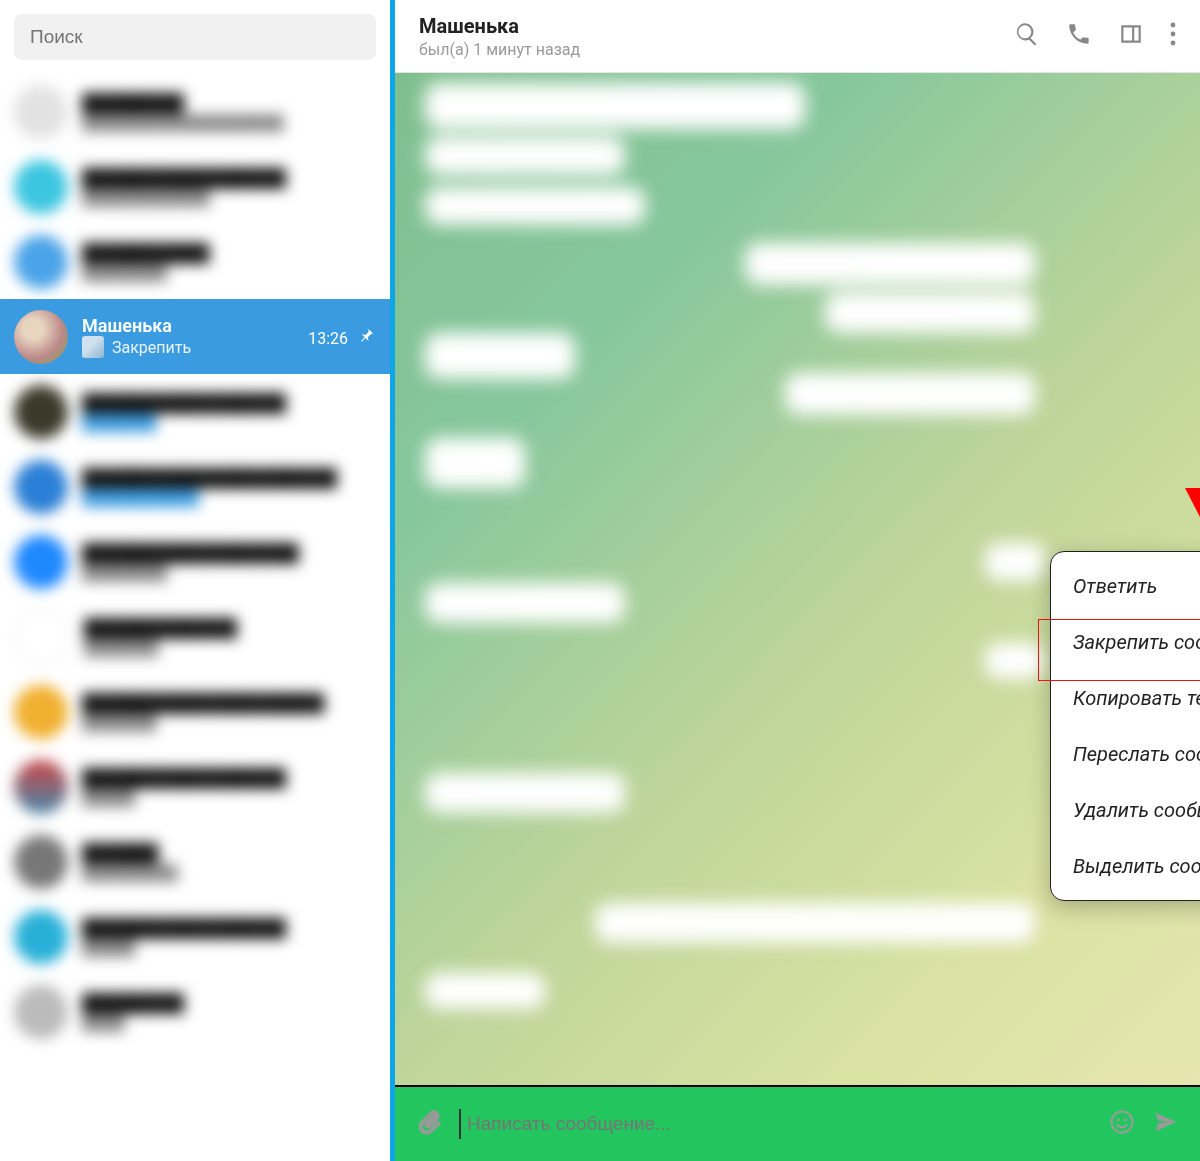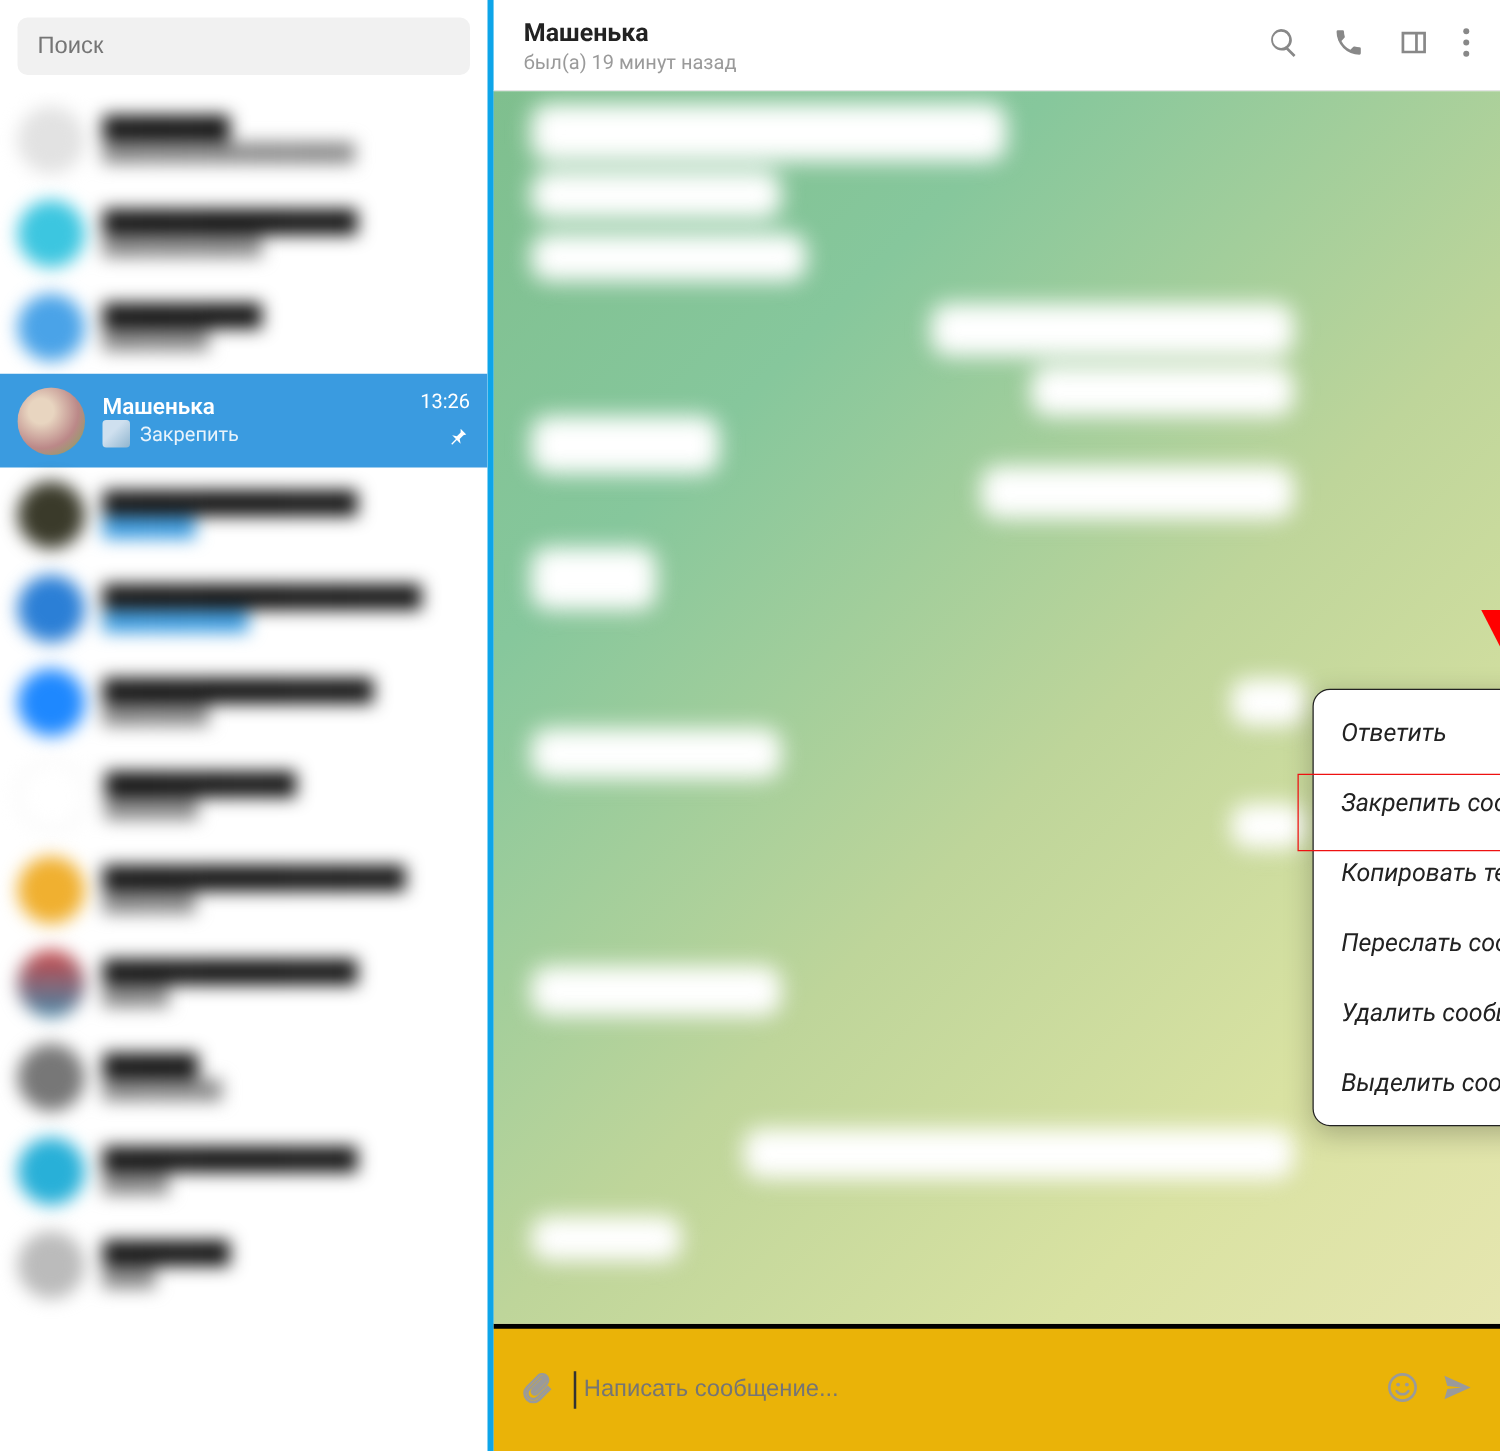--- a/index.html
+++ b/index.html
@@ -85,21 +85,21 @@
   }
   .chat-row.selected .chat-title,
   .chat-row.selected .chat-sub,
   .chat-row.selected .chat-time { color: #fff; }
   .chat-row.selected .avatar {
     background: #d7b48e;
     background-image: radial-gradient(circle at 35% 35%, #e8d5c0 20%, #b88 60%, #7a5 100%);
   }
   .chat-meta {
     display: flex;
-    flex-direction: column;
+    flex-direction: row;
     align-items: flex-end;
     gap: 10px;
     text-align: right;
   }
   .chat-time { font-size: 16px; color: #fff; }
   .pin-icon svg { width: 18px; height: 18px; fill: #fff; }
 
   .sub-photo {
     display: flex;
     align-items: center;
@@ -197,25 +197,25 @@
     top: 255px;
     width: 90px;
     height: 230px;
     z-index: 12;
     pointer-events: none;
   }
 
   
   .composer {
     height: 66px;
-    border-top: 4px solid #000000;
-    background: #eab308;
+    border-top: 2px solid #000000;
+    background: #22c55e;
     display: flex;
     align-items: center;
-    padding: 16px 20px;
+    padding: 4px 20px;
     gap: 16px;
   }
   .composer .ic svg { width: 28px; height: 28px; fill: #9a9a9a; }
   .composer input {
     flex: 1;
     border: none;
     outline: none;
     font-size: 19px;
     color: #444;
     background: transparent;
@@ -342,21 +342,21 @@
           </div>
       </div>
     </div>
   </div>
 
   <div class="main">
 
     <div class="chat-header">
       <div class="header-info">
         <div class="header-name">Машенька</div>
-        <div class="header-status">был(а) 19 минут назад</div>
+        <div class="header-status">был(а) 1 минут назад</div>
       </div>
       <div class="header-icons">
         <span class="ico">
           <svg viewBox="0 0 24 24">
               <path d="M10 2a8 8 0 015.3 13.9l5.4 5.4-1.4 1.4-5.4-5.4A8 8 0 1110 2zm0 2a6 6 0 100 12 6 6 0 000-12z"></path>
             </svg>
         </span>
         <span class="ico">
           <svg viewBox="0 0 24 24">
               <path d="M6.6 10.8a15 15 0 006.6 6.6l2.2-2.2a1 1 0 011-.25 11 11 0 003.5.56 1 1 0 011 1V20a1 1 0 01-1 1A17 17 0 013 4a1 1 0 011-1h3.5a1 1 0 011 1 11 11 0 00.56 3.5 1 1 0 01-.25 1z"></path>

